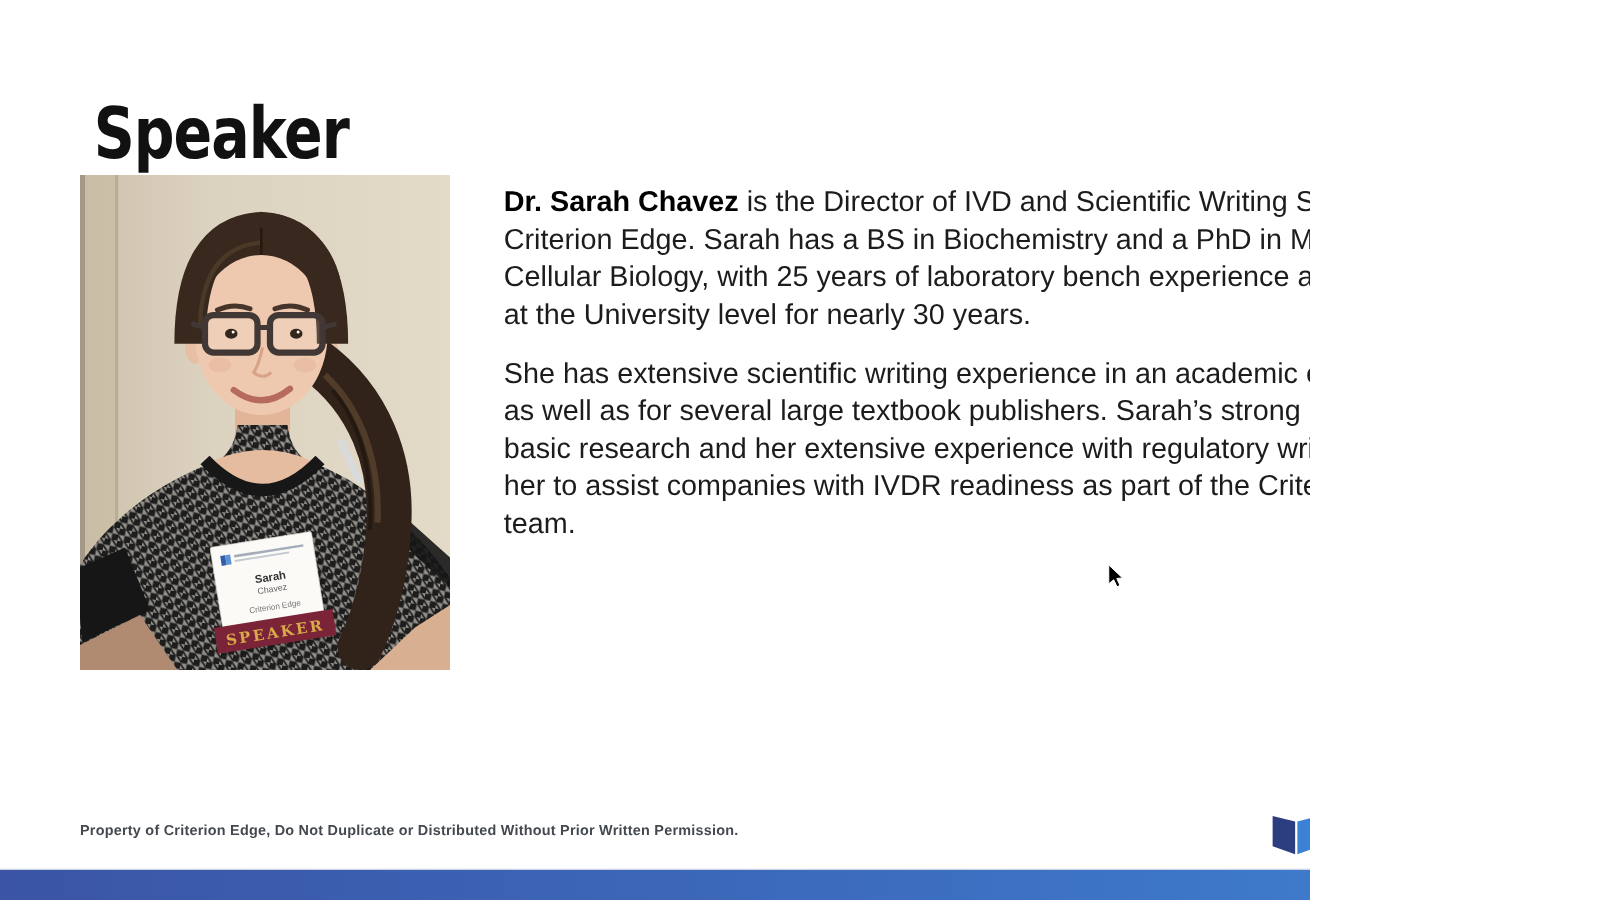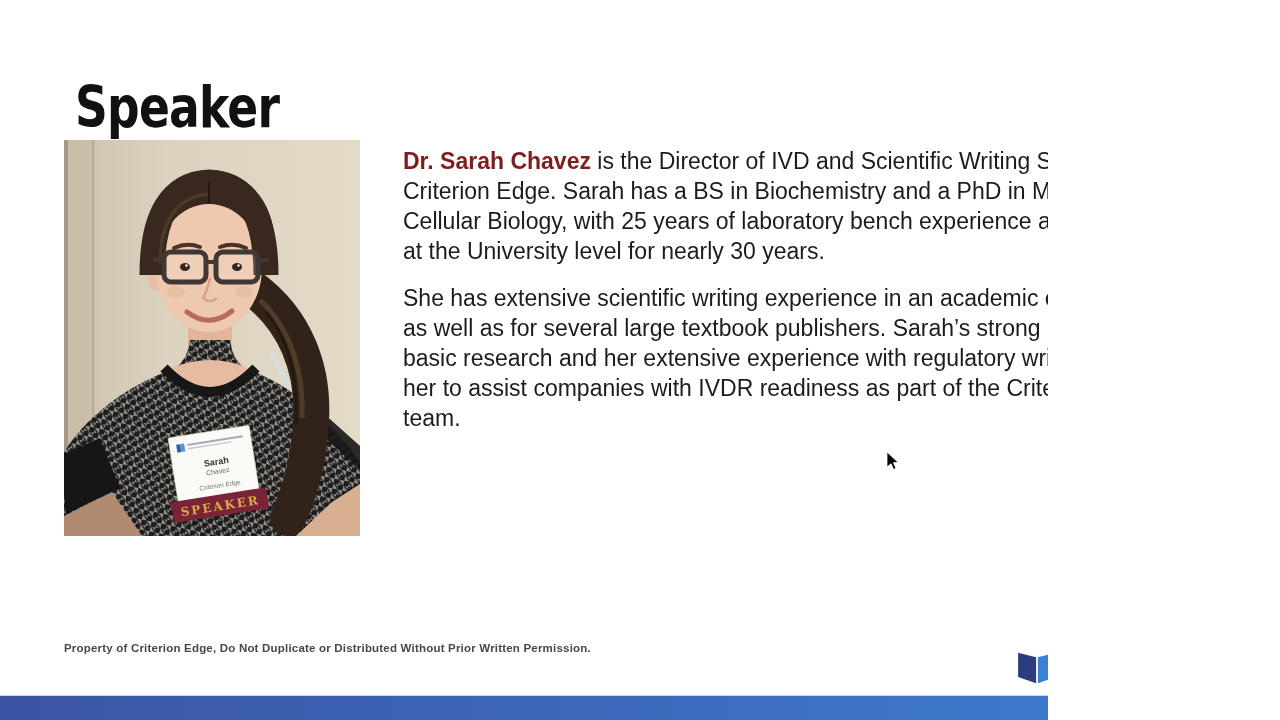--- a/index.html
+++ b/index.html
@@ -12,25 +12,25 @@
   .title{position:absolute;left:75px;top:74px;margin:0;font-family:"DejaVu Sans",sans-serif;
          font-weight:bold;font-size:57px;letter-spacing:-1px;color:#111;
          transform:scaleX(.8);transform-origin:left top;white-space:nowrap;}
 
   .photo{position:absolute;left:64px;top:140px;width:296px;height:396px;overflow:hidden;}
   .photo svg{display:block;}
 
   .bio{position:absolute;left:403px;top:146px;width:802px;font-size:23px;line-height:30px;
        color:#1c1c1c;}
   .bio p{margin:0 0 17px 0;}
-  .bio strong{font-weight:bold;color:#7f1d1d;}
+  .bio strong{font-weight:bold;color:#000000;}
 
   .cursor{position:absolute;left:886px;top:451px;}
 
-  .disclaimer{position:absolute;left:64px;top:642px;font-size:11.5px;font-weight:bold;
+  .disclaimer{position:absolute;left:64px;top:659px;font-size:11.5px;font-weight:bold;
               color:#44494f;letter-spacing:.2px;}
 
   .brand{position:absolute;left:1014px;top:648px;height:40px;display:flex;align-items:center;}
   .brand .book{margin-right:10px;}
   .brandname{font-size:15px;font-weight:bold;letter-spacing:.8px;
              color:var(--brand-text,#40474f);white-space:nowrap;}
   .brand .divider{width:2px;height:27px;background:#c6c9cd;margin:0 17px 0 19px;}
   .pagenum{font-size:20px;font-weight:bold;color:#262c35;}
 
   .bottombar{position:absolute;left:0;top:695px;width:1280px;height:25px;

